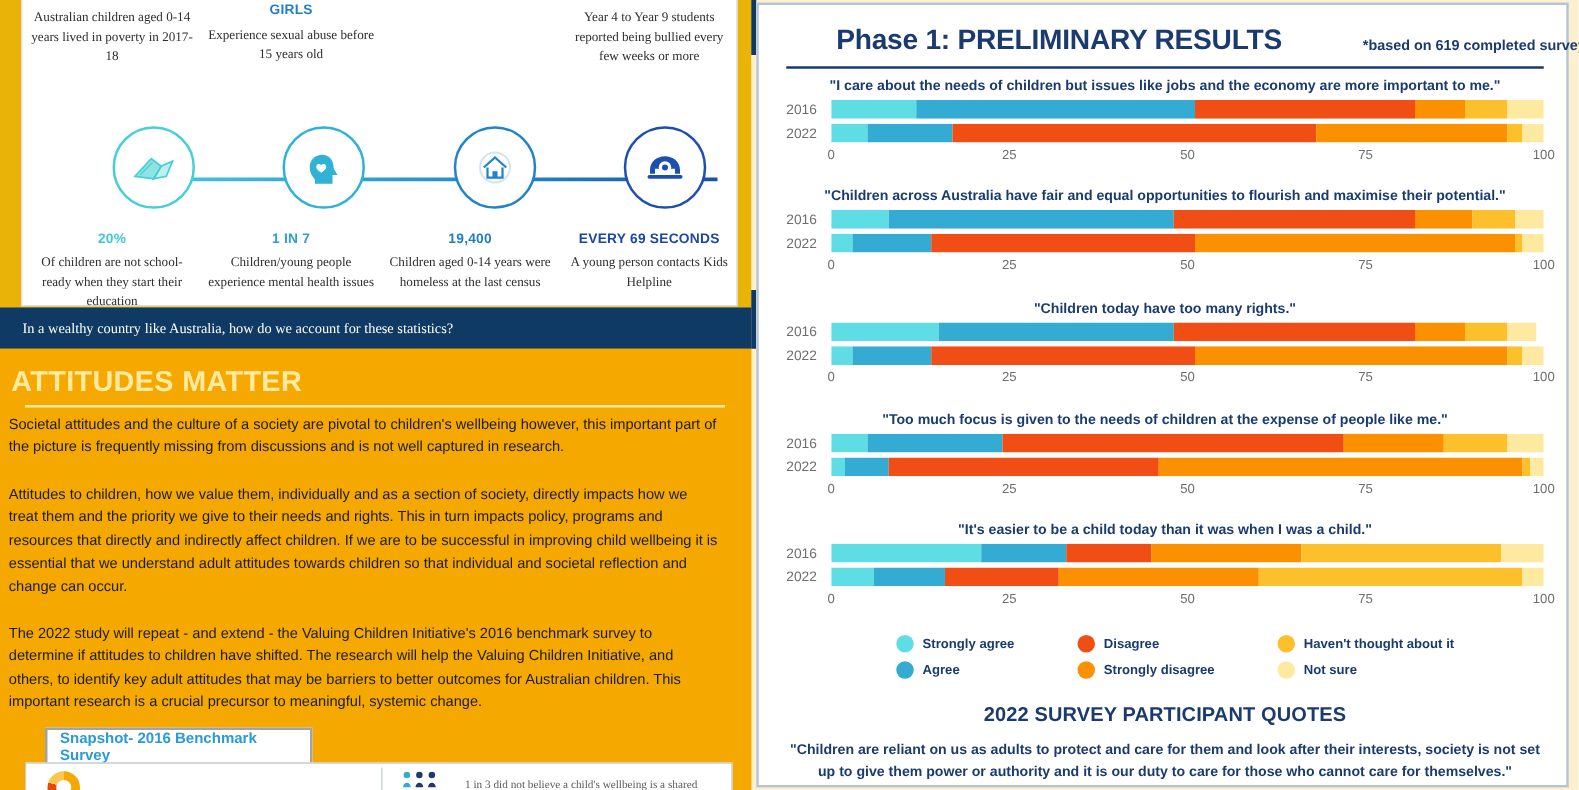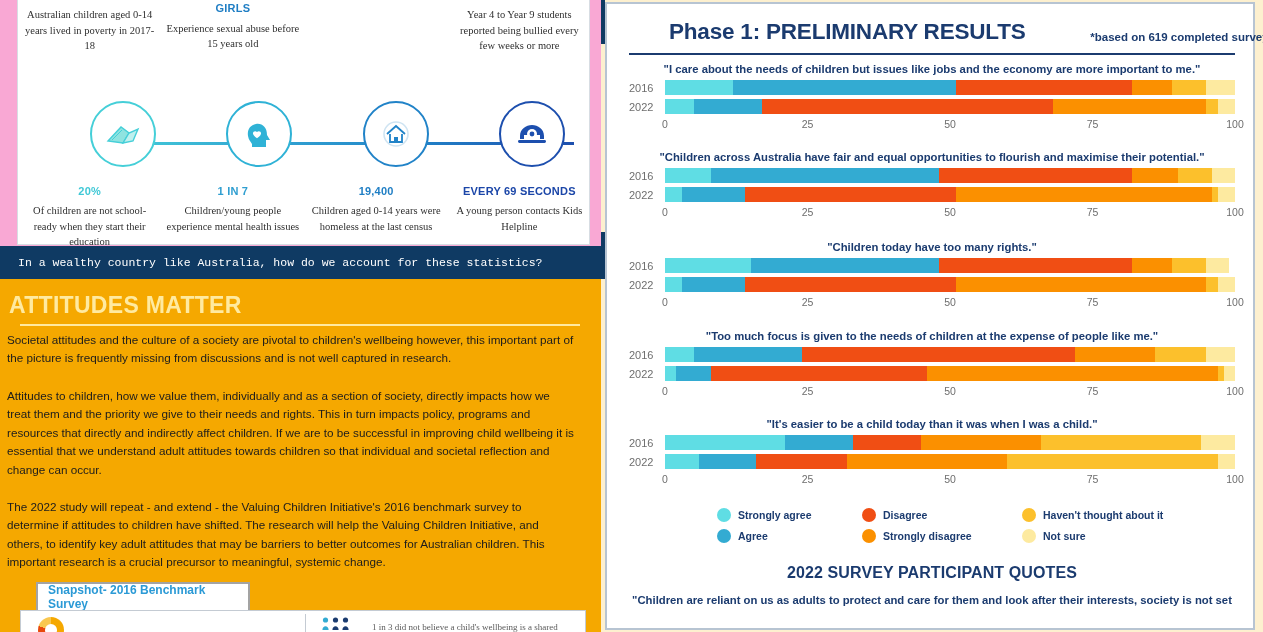--- a/index.html
+++ b/index.html
@@ -7,21 +7,21 @@
     width: 1263px; height: 632px;
     overflow: hidden;
     font-family: "Liberation Sans", sans-serif;
     background: #ffffff;
   }
   #page { position: relative; width: 1263px; height: 632px; background: #fdf0cf; }
 
   
   #left-panel {
     position: absolute; left: 0; top: 0; width: 601px; height: 632px;
-    background: #f9a8d4;
+    background: #eab308;
   }
   #stats-card {
     position: absolute; left: 17px; top: -100px; width: 573px; height: 345px;
     background: #ffffff; border: 1px solid #d7dde3;
   }
   .stat-grid {
     position: absolute; left: 0; top: 0; width: 573px; height: 345px;
   }
   .stat-row { position: absolute; left: 0; width: 573px; display: flex; }
   .stat-row.row1 { top: 88px; height: 108px; }
@@ -54,21 +54,21 @@
   .circ.c1 { left: 72px;  border-color: #45cfd8; }
   .circ.c2 { left: 208px; border-color: #2fb2d6; }
   .circ.c3 { left: 345px; border-color: #2183c8; }
   .circ.c4 { left: 481px; border-color: #1d4fae; }
   .circ svg { display: block; }
 
   #question-bar {
     position: absolute; left: 0; top: 246px; width: 601px; height: 33px;
     background: #0f3a63; color: #ffffff;
     font-size: 11.5px; display: flex; align-items: center; padding-left: 18px;
-    font-family: Liberation Mono, monospace;
+    font-family: Liberation Serif, serif;
   }
   #attitudes {
     position: absolute; left: 0; top: 279px; width: 601px; height: 353px;
     background: #f5a800;
   }
   #attitudes-title {
     position: absolute; left: 9px; top: 13px;
     font-size: 23px; font-weight: bold; color: #ffeaa0; letter-spacing: .3px;
   }
   #attitudes-rule {
@@ -497,15 +497,16 @@
           <span class="leg-txt">Strongly disagree</span>
         </div>
         <div class="leg-item">
           <span class="leg-dot" style="background: rgb(253, 234, 160);"></span>
           <span class="leg-txt">Not sure</span>
         </div>
       </div>
 
     <div id="quotes-title">2022 SURVEY PARTICIPANT QUOTES</div>
     <div class="quote-line q-l1">"Children are reliant on us as adults to protect and care for them and look after their interests, society is not set</div>
+    <div class="quote-line q-l2">up to give them power or authority and it is our duty to care for those who cannot care for themselves."</div>
   </div>
 
 </div>
 
 </body></html>

